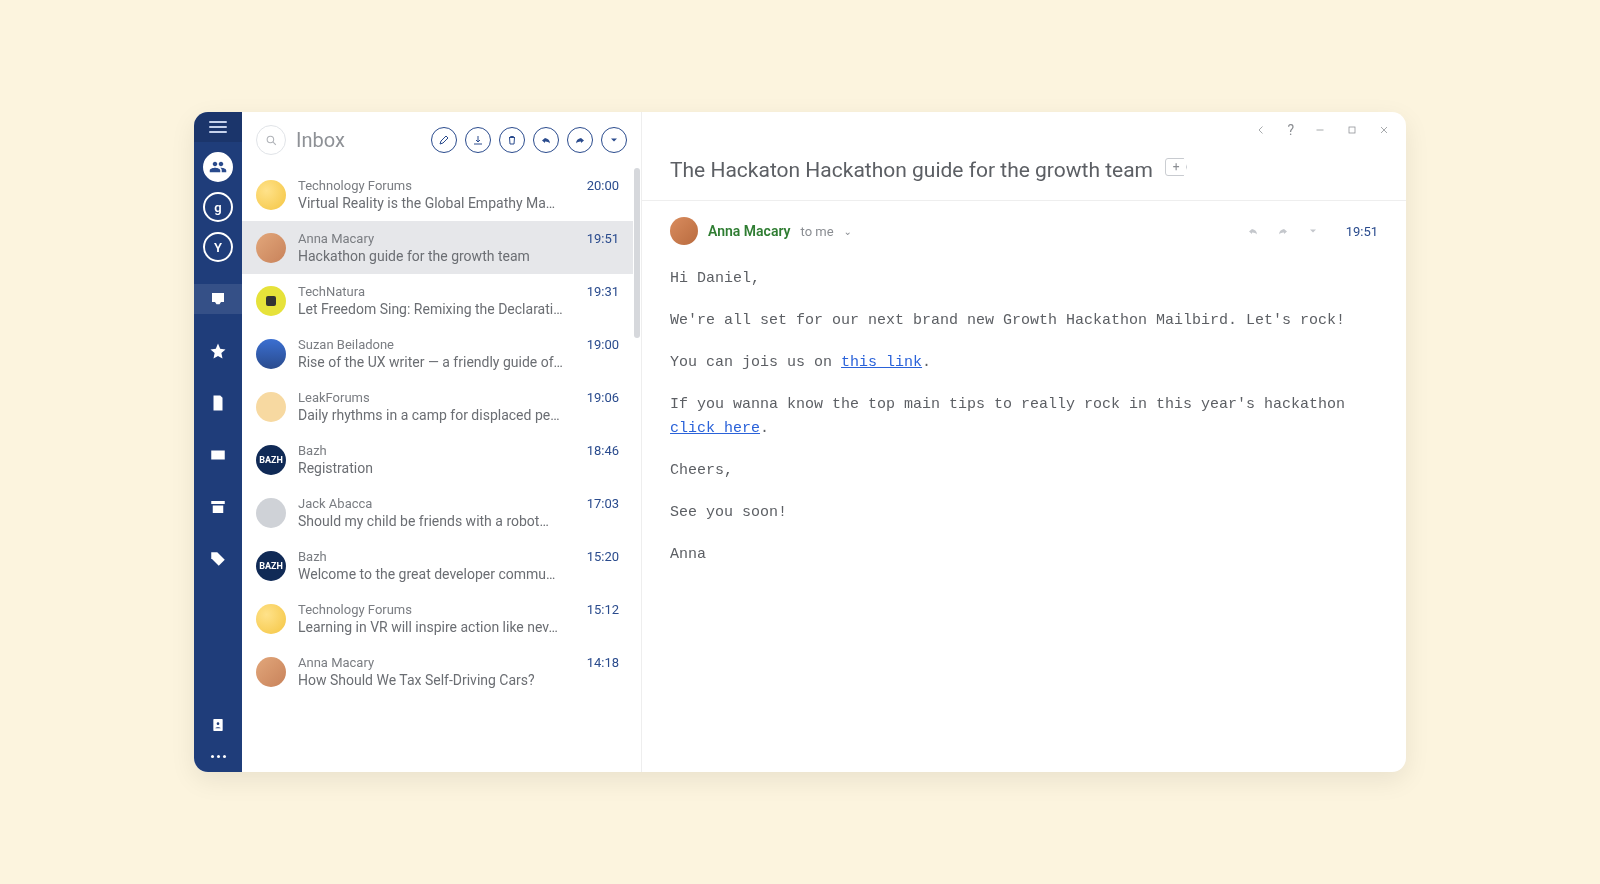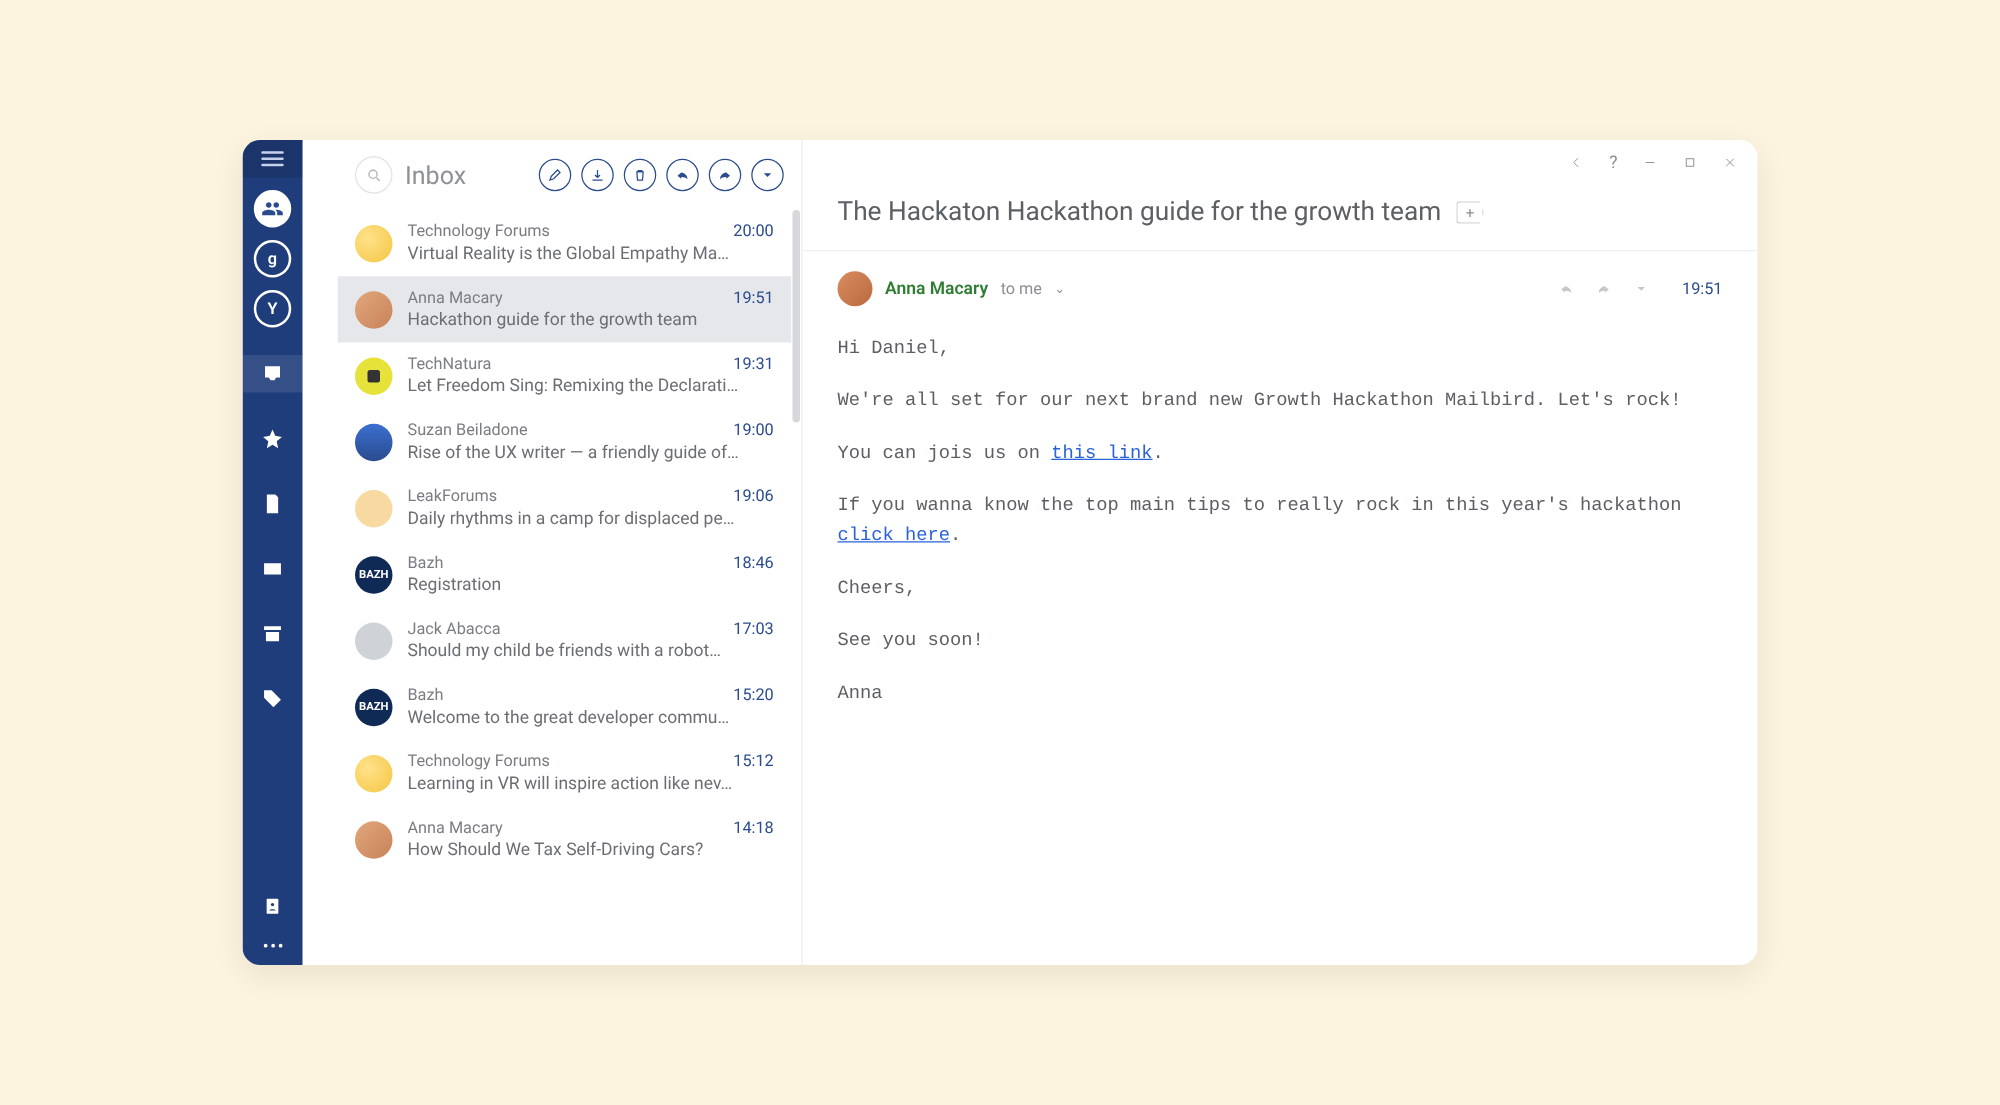--- a/index.html
+++ b/index.html
@@ -52,21 +52,21 @@
   .nav-item.active{background:rgba(255,255,255,.1)}
   .sidebar-spacer{flex:1}
   .sidebar-bottom{display:flex;flex-direction:column;align-items:center;gap:18px}
   .sidebar-bottom svg{width:16px;height:16px;fill:#fff}
   .dots{display:flex;gap:3px}
   .dots span{width:3px;height:3px;background:#fff;border-radius:50%}
 
   
   .list-col{
     width:400px;flex-shrink:0;display:flex;flex-direction:column;
-    border-right:1px solid #eee;position:relative;padding-left:28px;
+    border-right:1px solid #eee;position:relative;
   }
   .scroll-track{position:absolute;right:1px;top:56px;width:6px;height:170px;background:#d6d8dc;border-radius:3px}
   .list-header{
     height:56px;display:flex;align-items:center;padding:0 14px;gap:10px;
   }
   .search-btn{
     width:30px;height:30px;border:1px solid #e1e4e8;border-radius:50%;
     display:flex;align-items:center;justify-content:center;cursor:pointer;
   }
   .search-btn svg{width:13px;height:13px;stroke:#b0b3b8;fill:none;stroke-width:2}
@@ -102,21 +102,21 @@
   
   .read-col{flex:1;display:flex;flex-direction:column;position:relative}
   .window-ctrls{
     position:absolute;top:10px;right:16px;display:flex;gap:20px;align-items:center;
     color:#8a8d92;font-size:14px;
   }
   .window-ctrls .wc{cursor:pointer;display:flex;align-items:center;justify-content:center}
   .window-ctrls svg{width:12px;height:12px;stroke:#8a8d92;fill:none;stroke-width:1.5}
   .read-header{
     padding:28px 28px 18px 28px;border-bottom:1px solid #eee;
-    display:flex;align-items:center;gap:12px;margin-top:18px;
+    display:flex;align-items:flex-start;gap:12px;margin-top:18px;
   }
   .subject-title{font-size:21px;color:#5c5f64;font-weight:400}
   .tag-btn{
     width:22px;height:18px;border:1px solid #c8cbd0;border-radius:3px;
     display:flex;align-items:center;justify-content:center;cursor:pointer;
     clip-path: polygon(0 0, 85% 0, 100% 50%, 85% 100%, 0 100%);
     font-size:12px;color:#8a8d92;
   }
   .meta-row{
     padding:16px 28px 0 28px;display:flex;align-items:center;gap:10px;

